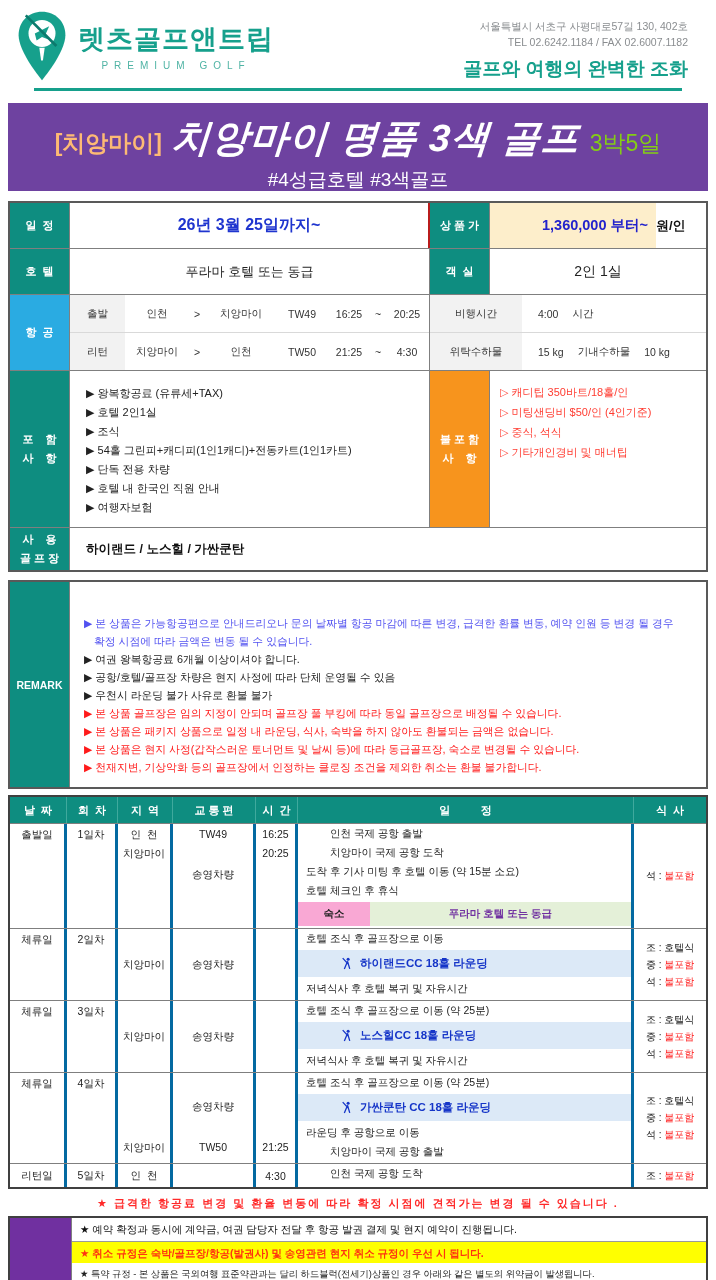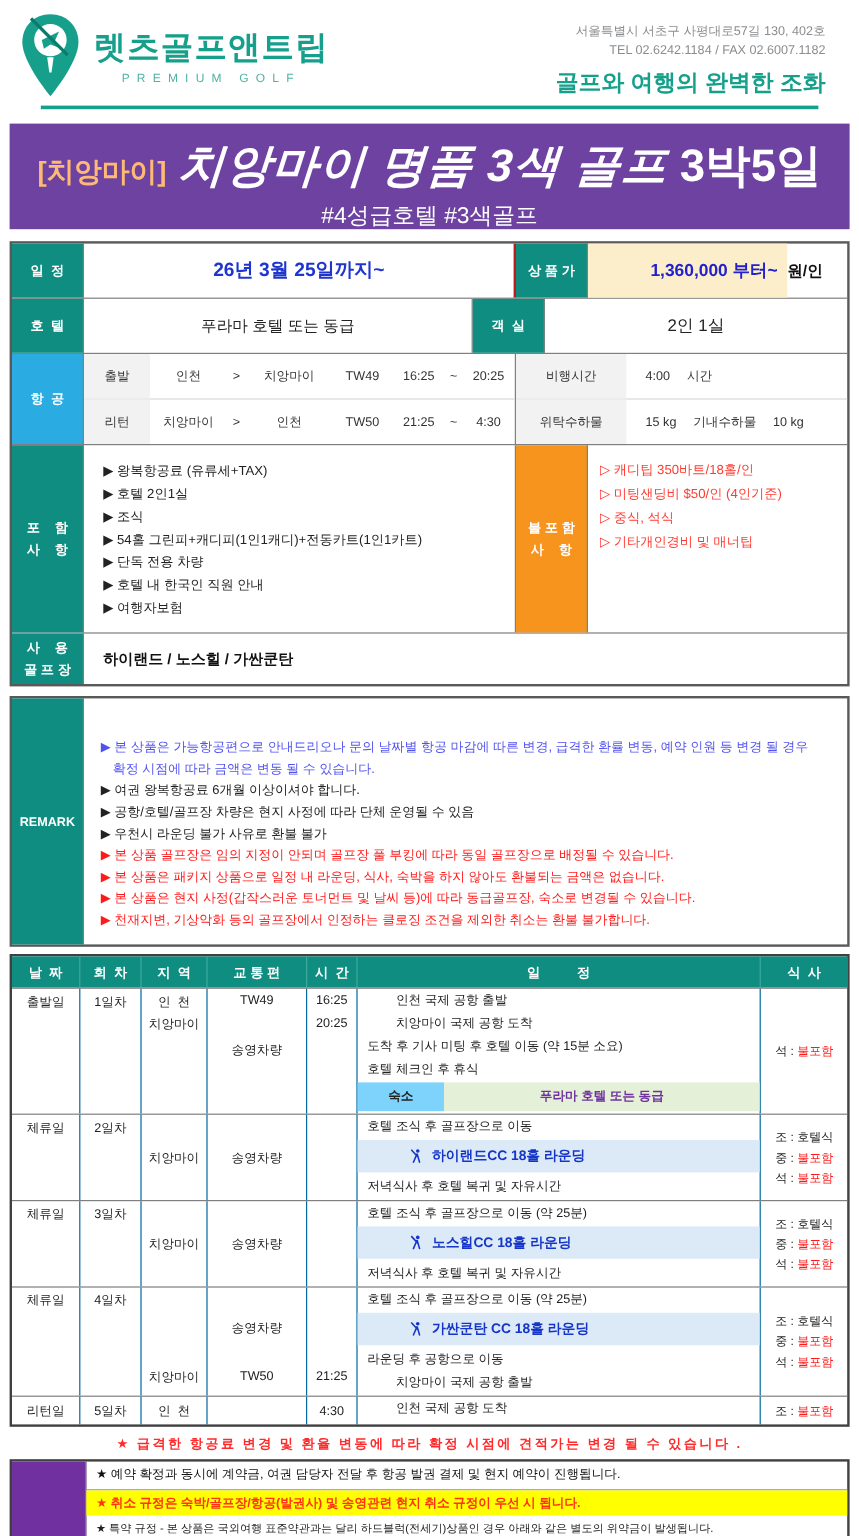--- a/index.html
+++ b/index.html
@@ -15,42 +15,42 @@
   .hdr-right { text-align:right; padding-top:8px; }
   .addr, .telfax { color:#8a8d90; font-size:10.5px; line-height:16px; }
   .slogan { color:#16a08c; font-size:19px; font-weight:bold; margin-top:6px; }
   .hdr-line { height:3px; background:#16a08c; margin:6px 34px 0 34px; }
 
   
   .banner { margin:12px 8px 0; background:#6e42a0; height:88px; text-align:center; padding-top:10px; }
   .banner-l1 { display:flex; justify-content:center; align-items:baseline; gap:10px; white-space:nowrap; }
   .b-prefix { color:#fdba74; font-size:23px; font-weight:bold; }
   .b-title { color:#fff; font-size:38px; font-weight:bold; font-style:italic; letter-spacing:1px; transform:skewX(-4deg); }
-  .b-dur { color:#ffffff; font-size:38px; font-weight:bold; }
+  .b-dur { color:#84cc16; font-size:23px; font-weight:normal; }
   .b-tags { color:#fff; font-size:19px; margin-top:3px; }
 
   
   .tbl { margin:10px 8px 0; border:2px solid #595959; }
   .row { display:flex; border-bottom:1px solid #7f7f7f; }
   .row:last-child { border-bottom:none; }
   .hcell { width:60px; min-width:60px; background:#0e8d80; color:#fff; font-weight:bold; font-size:11px;
            display:flex; flex-direction:column; align-items:center; justify-content:center; gap:4px;
            border-right:1px solid #7f7f7f; white-space:pre; }
   .hcell.air { background:#2aabe2; }
   .hcell.orange { background:#f7941d; }
   .cell { display:flex; align-items:center; justify-content:center; }
   .r-top { height:46px; }
   .sched-val { flex:1; color:#1f35cf; font-weight:bold; font-size:16px; border-right:2px solid #b91c1c; }
   .price-wrap { width:216px; display:flex; align-items:stretch; }
   .price-cream { flex:1; background:#fdeecb; display:flex; align-items:center; justify-content:flex-end;
                  padding-right:8px; color:#2222cc; font-weight:bold; font-size:14.5px; }
   .price-unit { width:50px; display:flex; align-items:center; font-weight:bold; font-size:13px; color:#111; }
   .r-hotel { height:46px; }
   .hotel-val { flex:1; font-size:13px; color:#222; border-right:1px solid #7f7f7f; }
-  .room-val { width:252px; font-size:14px; color:#222; }
+  .room-val { width:216px; font-size:14px; color:#222; }
   .flight-block { height:76px; }
   .fcol { width:360px; display:flex; flex-direction:column; border-right:1px solid #7f7f7f; }
   .frow { flex:1; display:flex; align-items:stretch; font-size:10.5px; color:#333; }
   .frow:first-child { border-bottom:1px solid #d9d9d9; }
   .fsub { width:62px; background:#f2f2f2; display:flex; align-items:center; justify-content:center; }
   .fvals { flex:1; display:flex; align-items:center; }
   .fv { text-align:center; }
   .fv-from{width:64px;} .fv-ar{width:16px;} .fv-to{width:72px;} .fv-no{width:50px;}
   .fv-dep{width:44px;} .fv-tl{width:14px;} .fv-arr{width:44px;}
   .fright { flex:1; display:flex; flex-direction:column; }
@@ -80,32 +80,32 @@
   .rline.red { color:#ff1a1a; }
 
   
   .iti { margin:6px 8px 0; border:2px solid #404040; }
   .iti-head { display:flex; background:#0e8d80; color:#fff; font-weight:bold; font-size:11px; height:26px; }
   .iti-head > div { display:flex; align-items:center; justify-content:center; border-right:1px solid #3fa99d; white-space:pre; }
   .iti-head > div:last-child { border-right:none; }
   .c1{width:57px;min-width:57px;} .c2{width:51px;min-width:51px;} .c3{width:55px;min-width:55px;}
   .c4{width:83px;min-width:83px;} .c5{width:42px;min-width:42px;} .c6{flex:1;} .c7{width:72px;min-width:72px;}
   .dayrow { display:flex; align-items:stretch; border-top:1px solid #7f7f7f; }
-  .cc { position:relative; border-right:1px solid #0369a1; font-size:10.5px; color:#222; text-align:center; white-space:pre; }
+  .cc { position:relative; border-right:3px solid #0369a1; font-size:10.5px; color:#222; text-align:center; white-space:pre; }
   .dayrow > .cc:last-child { border-right:none; }
   .cc.top { padding-top:4px; }
   .cc.mid { display:flex; align-items:center; justify-content:center; }
   .pos { position:absolute; left:0; right:0; }
   .c-plan { text-align:left; white-space:normal; padding-bottom:2px; }
   .pl { min-height:19px; padding:3px 4px 0 8px; font-size:10.5px; color:#222; }
   .pl.ind { padding-left:32px; }
   .golf-line { height:27px; background:#dce9f7; display:flex; align-items:center; gap:7px; padding-left:42px;
                color:#1535c8; font-weight:bold; font-size:11.5px; margin:2px 0; }
   .lodge { height:24px; display:flex; margin-top:2px; }
-  .lodge-badge { width:72px; background:#7dd3fc; display:flex; align-items:center; justify-content:center;
+  .lodge-badge { width:72px; background:#f9a8d4; display:flex; align-items:center; justify-content:center;
                  font-weight:bold; font-size:10.5px; color:#222; }
   .lodge-val { flex:1; background:#e4f0d8; display:flex; align-items:center; justify-content:center;
                color:#7030a0; font-weight:bold; font-size:10.5px; }
   .meals { display:flex; flex-direction:column; justify-content:center; gap:3px; padding-left:12px;
            font-size:10px; text-align:left; white-space:pre; }
   .meal span.red { color:#ff1a1a; }
   .d1 { min-height:102px; } .d23 { min-height:68px; } .d4 { min-height:88px; } .d5 { min-height:24px; }
 
   
   .warn { text-align:center; color:#ff2a2a; font-weight:bold; font-size:11px; letter-spacing:2px; margin:7px 0 5px; }

